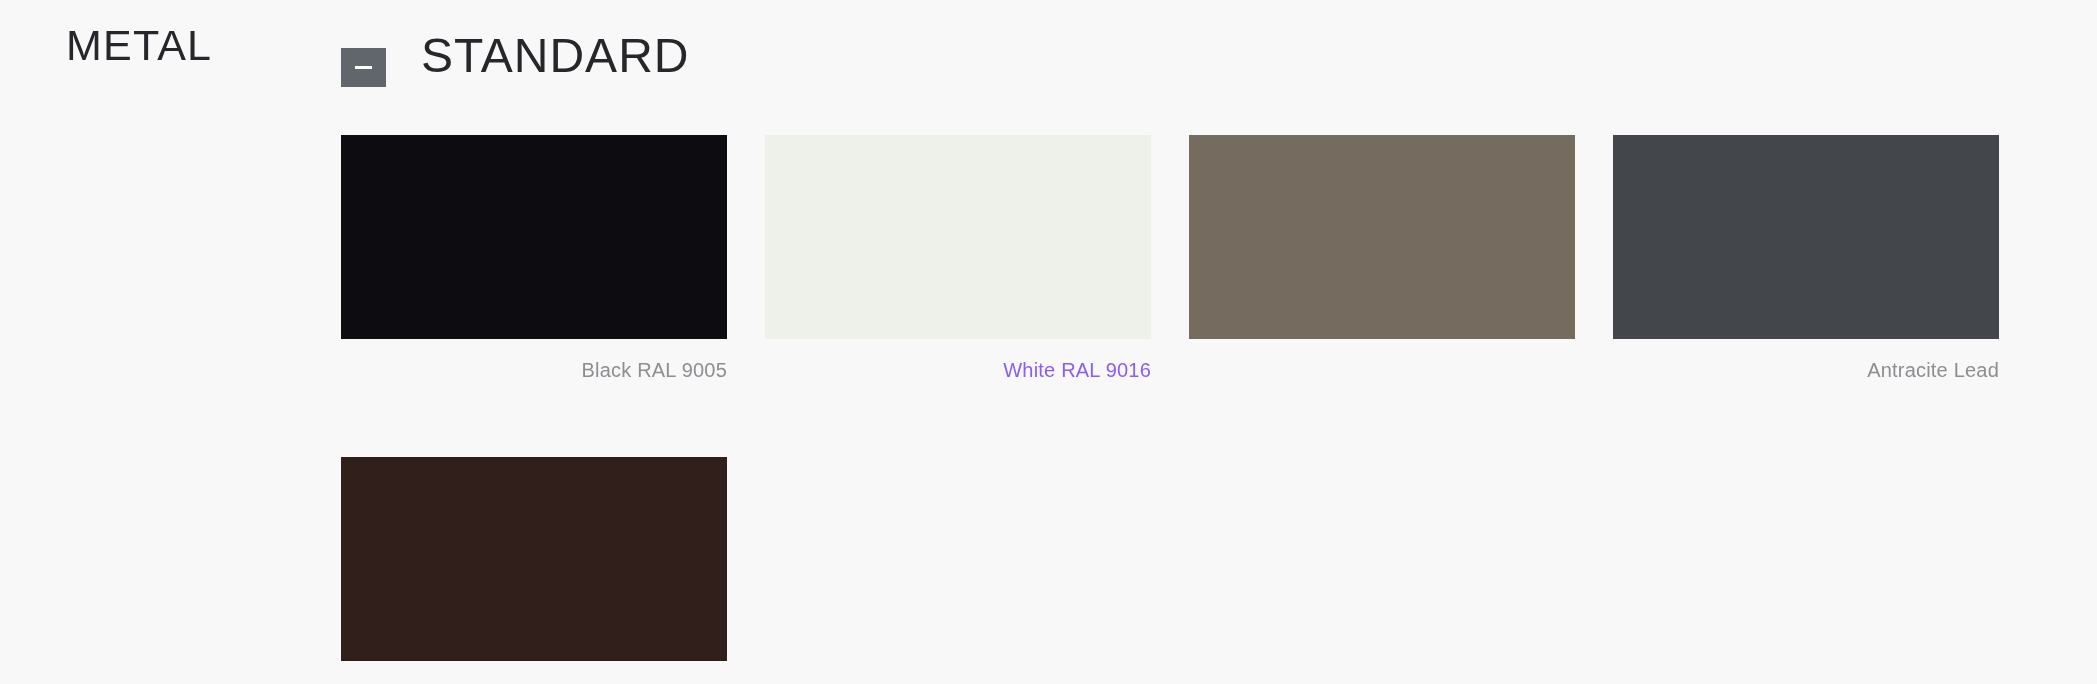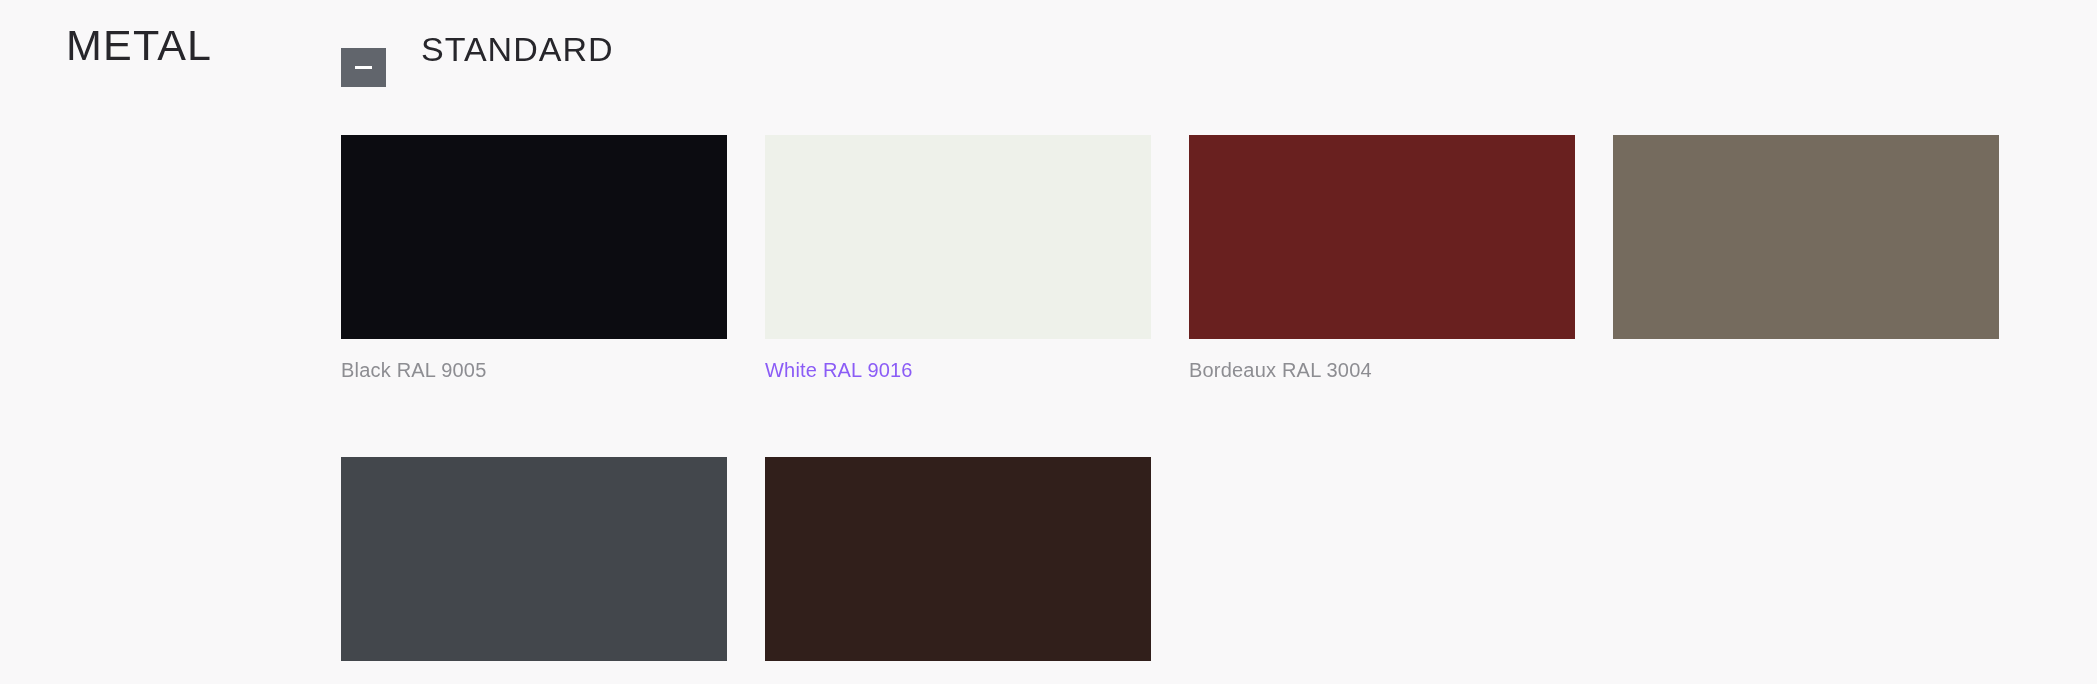--- a/index.html
+++ b/index.html
@@ -56,21 +56,21 @@
     display: block;
     width: 17px;
     height: 3px;
     background: #ffffff;
   }
 
   .group-title {
     position: absolute;
     left: 421px;
     top: 32px;
-    font-size: 34px;
+    font-size: 48px;
     font-weight: 300;
     letter-spacing: 1px;
     color: #27262b;
     line-height: 1;
     white-space: nowrap;
   }
 
   
   .swatch-grid {
     position: absolute;
@@ -90,21 +90,21 @@
 
   .swatch-chip {
     width: 386px;
     height: 204px;
     display: block;
   }
 
   .swatch-label {
     display: block;
     width: 386px;
-    text-align: left;
+    text-align: right;
     margin-top: 19px;
     font-size: 20px;
     font-weight: 400;
     color: #8d8d92;
     letter-spacing: 0.2px;
     line-height: 1.2;
     white-space: nowrap;
   }
 </style>
 </head>
@@ -124,24 +124,20 @@
 
 <div class="swatch-cell">
       <span class="swatch-chip" style="background: rgb(12, 12, 17);"></span>
       <span class="swatch-label" style="color: rgb(141, 141, 146);">Black RAL 9005</span>
     </div>
     <div class="swatch-cell">
       <span class="swatch-chip" style="background: rgb(238, 241, 234);"></span>
       <span class="swatch-label" style="color: #8b5cf6;">White RAL 9016</span>
     </div>
     <div class="swatch-cell">
-      <span class="swatch-chip" style="background: rgb(105, 32, 31);"></span>
-      <span class="swatch-label" style="color: rgb(141, 141, 146);">Bordeaux RAL 3004</span>
-    </div>
-    <div class="swatch-cell">
       <span class="swatch-chip" style="background: rgb(117, 107, 94);"></span>
     </div>
     <div class="swatch-cell">
       <span class="swatch-chip" style="background: rgb(67, 71, 76);"></span>
       <span class="swatch-label" style="color: rgb(141, 141, 146);">Antracite Lead</span>
     </div>
     <div class="swatch-cell">
       <span class="swatch-chip" style="background: rgb(49, 31, 27);"></span>
       <span class="swatch-label" style="color: rgb(141, 141, 146);">Bronze Brown</span>
     </div>

